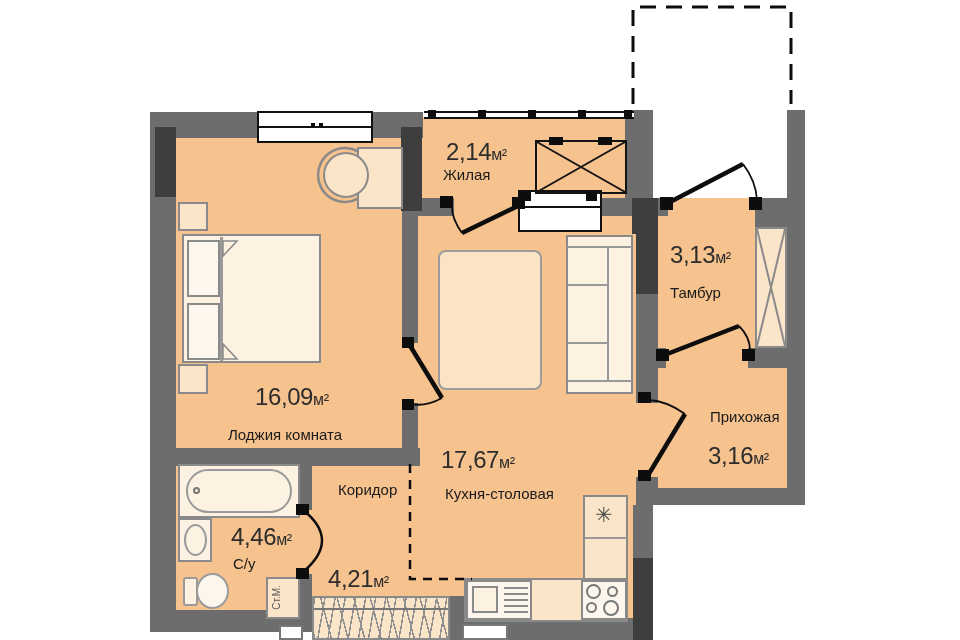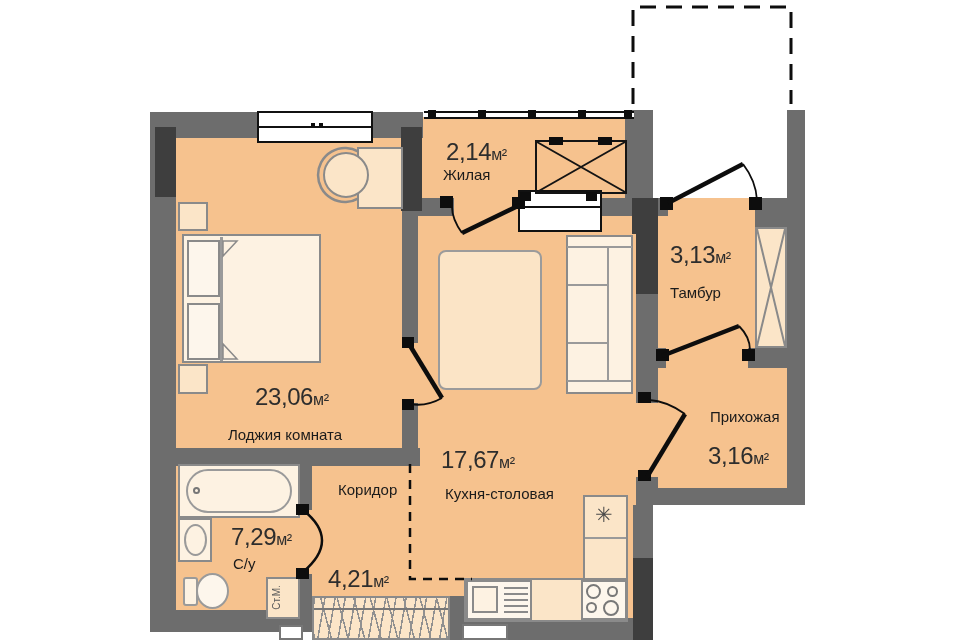--- a/index.html
+++ b/index.html
@@ -142,33 +142,33 @@
 
   <div class="abs hatch" style="left:312px;top:596px;width:138px;height:44px"></div>
   <div class="abs gline" style="left:314px;top:608px;width:134px;height:2px;background:#777"></div>
 
   <div class="abs" style="left:279px;top:625px;width:24px;height:15px;background:#fff;border:2px solid #777;z-index:26"></div>
   <div class="abs" style="left:462px;top:624px;width:46px;height:16px;background:#fff;border:2px solid #777;z-index:26"></div>
 
   <div class="lbl num" style="left:446px;top:138px"><span>2,14</span><span class="unit">м²</span></div>
   <div class="lbl name" style="left:443px;top:166px">Жилая</div>
 
-  <div class="lbl num" style="left:255px;top:383px"><span>23,06</span><span class="unit">м²</span></div>
+  <div class="lbl num" style="left:255px;top:383px"><span>16,09</span><span class="unit">м²</span></div>
   <div class="lbl name" style="left:228px;top:426px">Лоджия комната</div>
 
   <div class="lbl num" style="left:441px;top:446px"><span>17,67</span><span class="unit">м²</span></div>
   <div class="lbl name" style="left:445px;top:485px">Кухня-столовая</div>
 
   <div class="lbl num" style="left:670px;top:241px"><span>3,13</span><span class="unit">м²</span></div>
   <div class="lbl name" style="left:670px;top:284px">Тамбур</div>
 
   <div class="lbl name" style="left:710px;top:408px">Прихожая</div>
   <div class="lbl num" style="left:708px;top:442px"><span>3,16</span><span class="unit">м²</span></div>
 
-  <div class="lbl num" style="left:231px;top:523px"><span>7,29</span><span class="unit">м²</span></div>
+  <div class="lbl num" style="left:231px;top:523px"><span>4,46</span><span class="unit">м²</span></div>
   <div class="lbl name" style="left:233px;top:555px">С/у</div>
 
   <div class="lbl name" style="left:338px;top:481px">Коридор</div>
   <div class="lbl num" style="left:328px;top:565px"><span>4,21</span><span class="unit">м²</span></div>
 
   <svg class="overlay" width="960" height="640" viewBox="0 0 960 640">
 
     <path d="M633,104 L633,7 L791,7 L791,104" fill="none" stroke="#0d0d0d" stroke-width="3" stroke-dasharray="16,10"></path>
 
     <path d="M410,464 L410,579 L472,579" fill="none" stroke="#0d0d0d" stroke-width="2.5" stroke-dasharray="9,7"></path>

